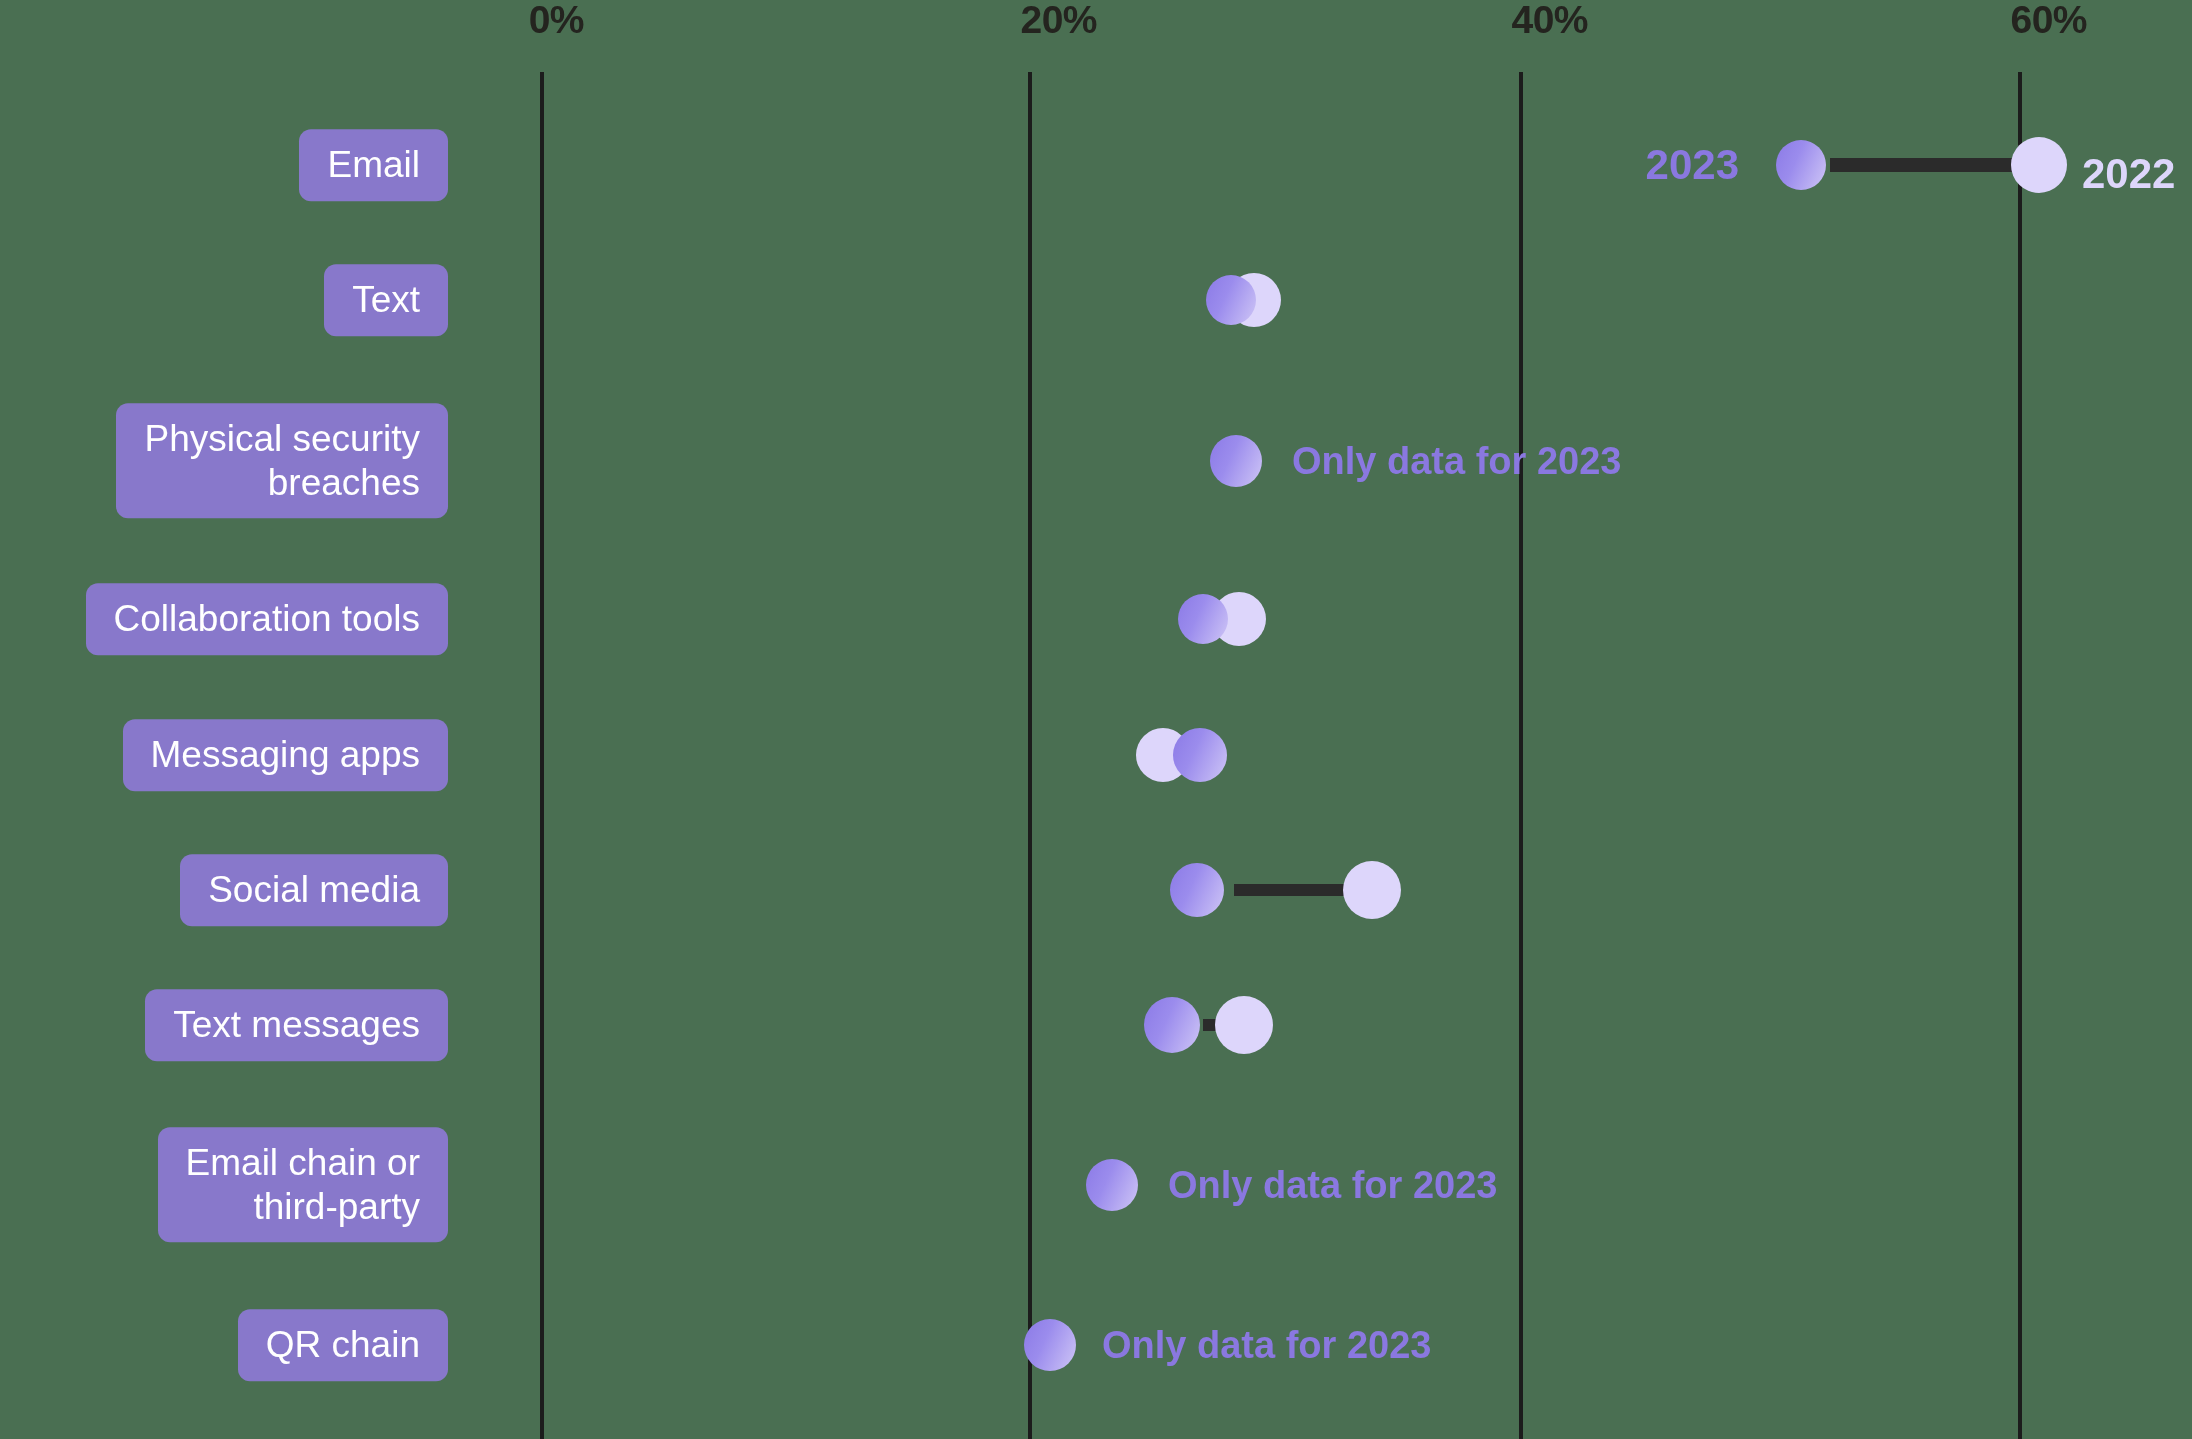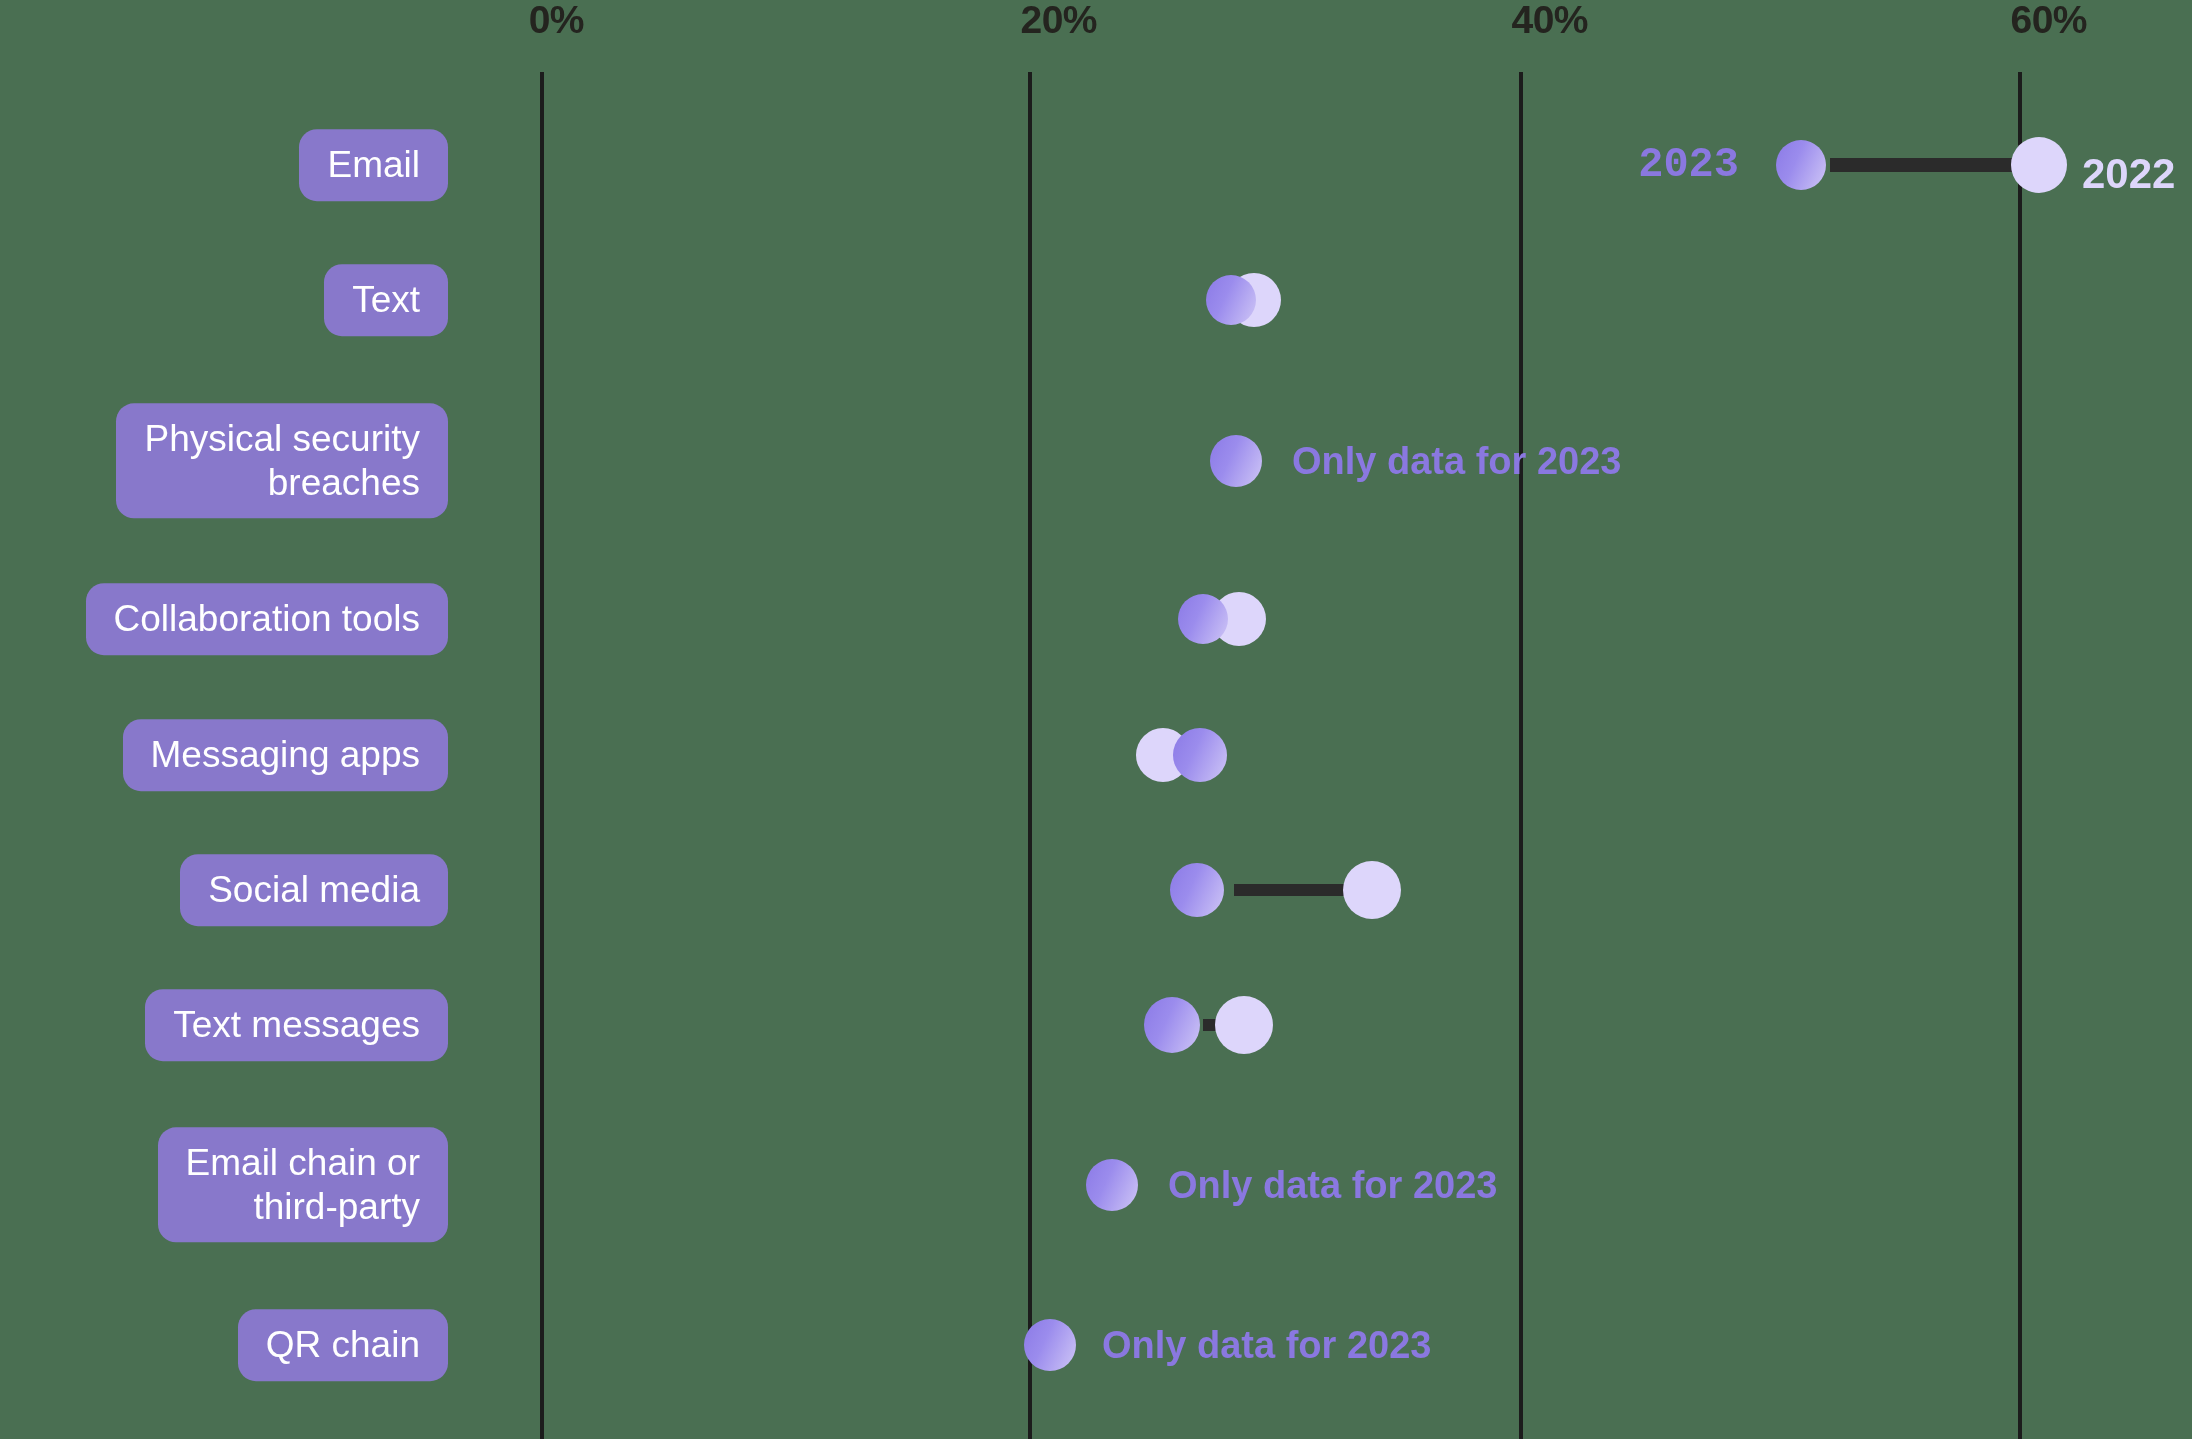--- a/index.html
+++ b/index.html
@@ -40,21 +40,21 @@
     height:0;
   }
 
   
   .cat-pill {
     position:absolute;
     right:1744px;            
     transform:translateY(-50%);
     background:#8878cb;
     color:#ffffff;
-    border-radius:18px;
+    border-radius:12px;
     padding:14px 28px;
     font-size:37px;
     line-height:1.18;
     text-align:right;
     white-space:pre-line;
     font-weight:400;
   }
 
   
   .dot {
@@ -113,21 +113,21 @@
     <div class="gridline" style="left:2018px;"></div>
   </div>
   <div>
     <div class="tick-label" style="left:584px;">0%</div>
     <div class="tick-label" style="left:1097px;">20%</div>
     <div class="tick-label" style="left:1588px;">40%</div>
     <div class="tick-label" style="left:2087px;">60%</div>
   </div>
 
   <div id="legend" style="top:165px; left:0;">
-    <div class="legend-label legend-2023" style="left:1739px;font-family:Liberation Mono, monospace;">2023</div>
+    <div class="legend-label legend-2023" style="left:1739px;">2023</div>
     <div class="connector" style="left:1830px; width:210px; height:14px;"></div>
     <div class="dot dot-2023" style="left:1801px; width:50px; height:50px;"></div>
     <div class="dot dot-2022" style="left:2039px; width:56px; height:56px;"></div>
     <div class="legend-label legend-2022" style="left:2082px;">2022</div>
   </div>
 
   <div class="row" style="top:165px;">
     <div class="cat-pill">Email</div>
   </div>
 

